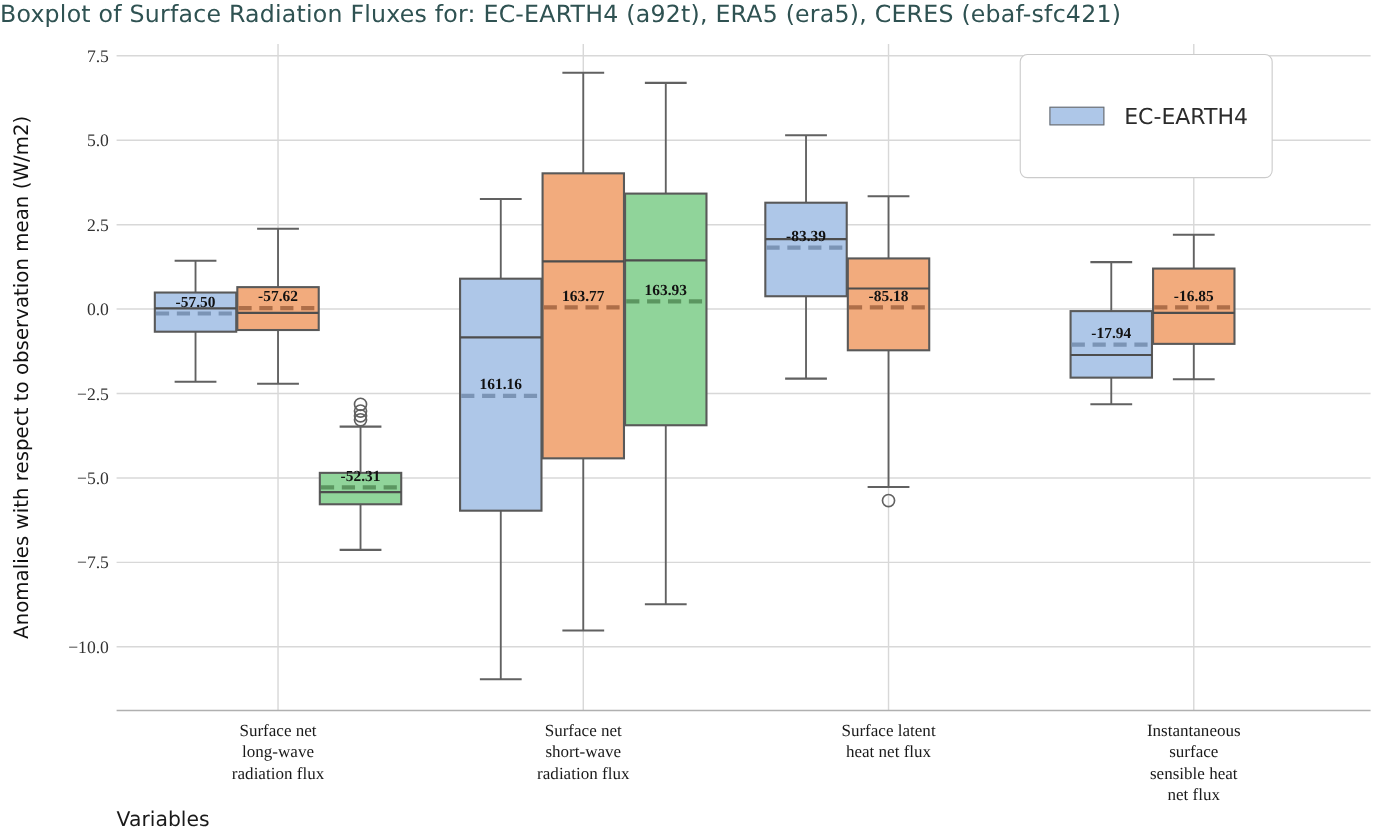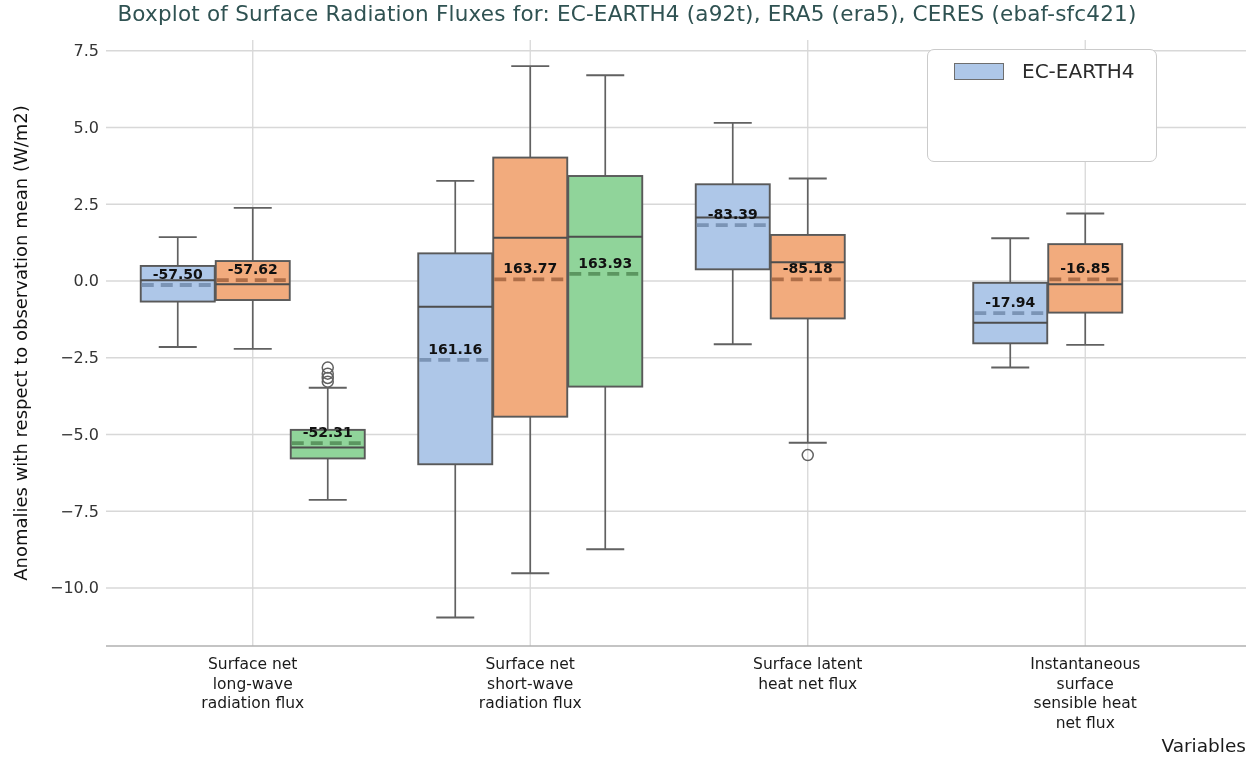--- a/index.html
+++ b/index.html
@@ -1,41 +1,41 @@
 <!DOCTYPE html>
 <html><head>
 <meta charset="utf-8">
 <style>
   html,body{margin:0;padding:0;background:#ffffff;}
   #figure{
     position:relative;width:1254px;height:761px;background:#ffffff;overflow:hidden;
     font-family:"DejaVu Sans","Liberation Sans",sans-serif;
   }
   #chart-title{
-    position:absolute;top:1px;left:0;width:1254px;text-align:center;
+    position:absolute;top:1px;left:0;width:1254px;text-align:left;
     font-size:21.5px;letter-spacing:.2px;white-space:nowrap;
   }
   #y-axis-label{
     position:absolute;left:20px;top:343px;transform:translate(-50%,-50%) rotate(-90deg);
     font-size:18px;color:#111;white-space:nowrap;
   }
   #x-axis-label{
-    position:absolute;left:106px;width:1140px;top:735px;text-align:right;
+    position:absolute;left:106px;width:1140px;top:735px;text-align:left;
     font-size:18.5px;color:#1a1a1a;
   }
   #legend{
     position:absolute;left:927px;top:49px;width:230px;height:113px;
     background:#fff;border:1.5px solid #cbcbcb;border-radius:7px;
-    box-sizing:border-box;display:flex;justify-content:space-between;
+    box-sizing:border-box;display:flex;flex-direction:column;justify-content:center;
     padding:5px 0 5px 26px;
   }
   .legend-row{display:flex;align-items:center;height:32px;}
   .legend-swatch{width:50px;height:17px;border:1.5px solid #6e6e6e;box-sizing:border-box;flex:0 0 auto;}
   .legend-label{margin-left:18px;font-size:20px;color:#2b2b2b;white-space:nowrap;}
-  #chart{position:absolute;left:0;top:0;width:1254px;height:761px;}
+  #chart{position:absolute;left:0;top:0;width:1254px;height:761px;font-family:Liberation Serif, serif;}
 </style>
 </head>
 <body>
 
 <div id="figure">
 
   <div id="chart"><svg width="1254" height="761" viewBox="0 0 1254 761" xmlns="http://www.w3.org/2000/svg">
         <line x1="106" y1="50.74468085106382" x2="1246" y2="50.74468085106382" stroke="#D8D8D8" stroke-width="1.3"></line>
         <text x="99" y="56.24468085106382" text-anchor="end" font-size="16" fill="#333333">7.5</text>
         <line x1="106" y1="127.49240121580544" x2="1246" y2="127.49240121580544" stroke="#D8D8D8" stroke-width="1.3"></line>

